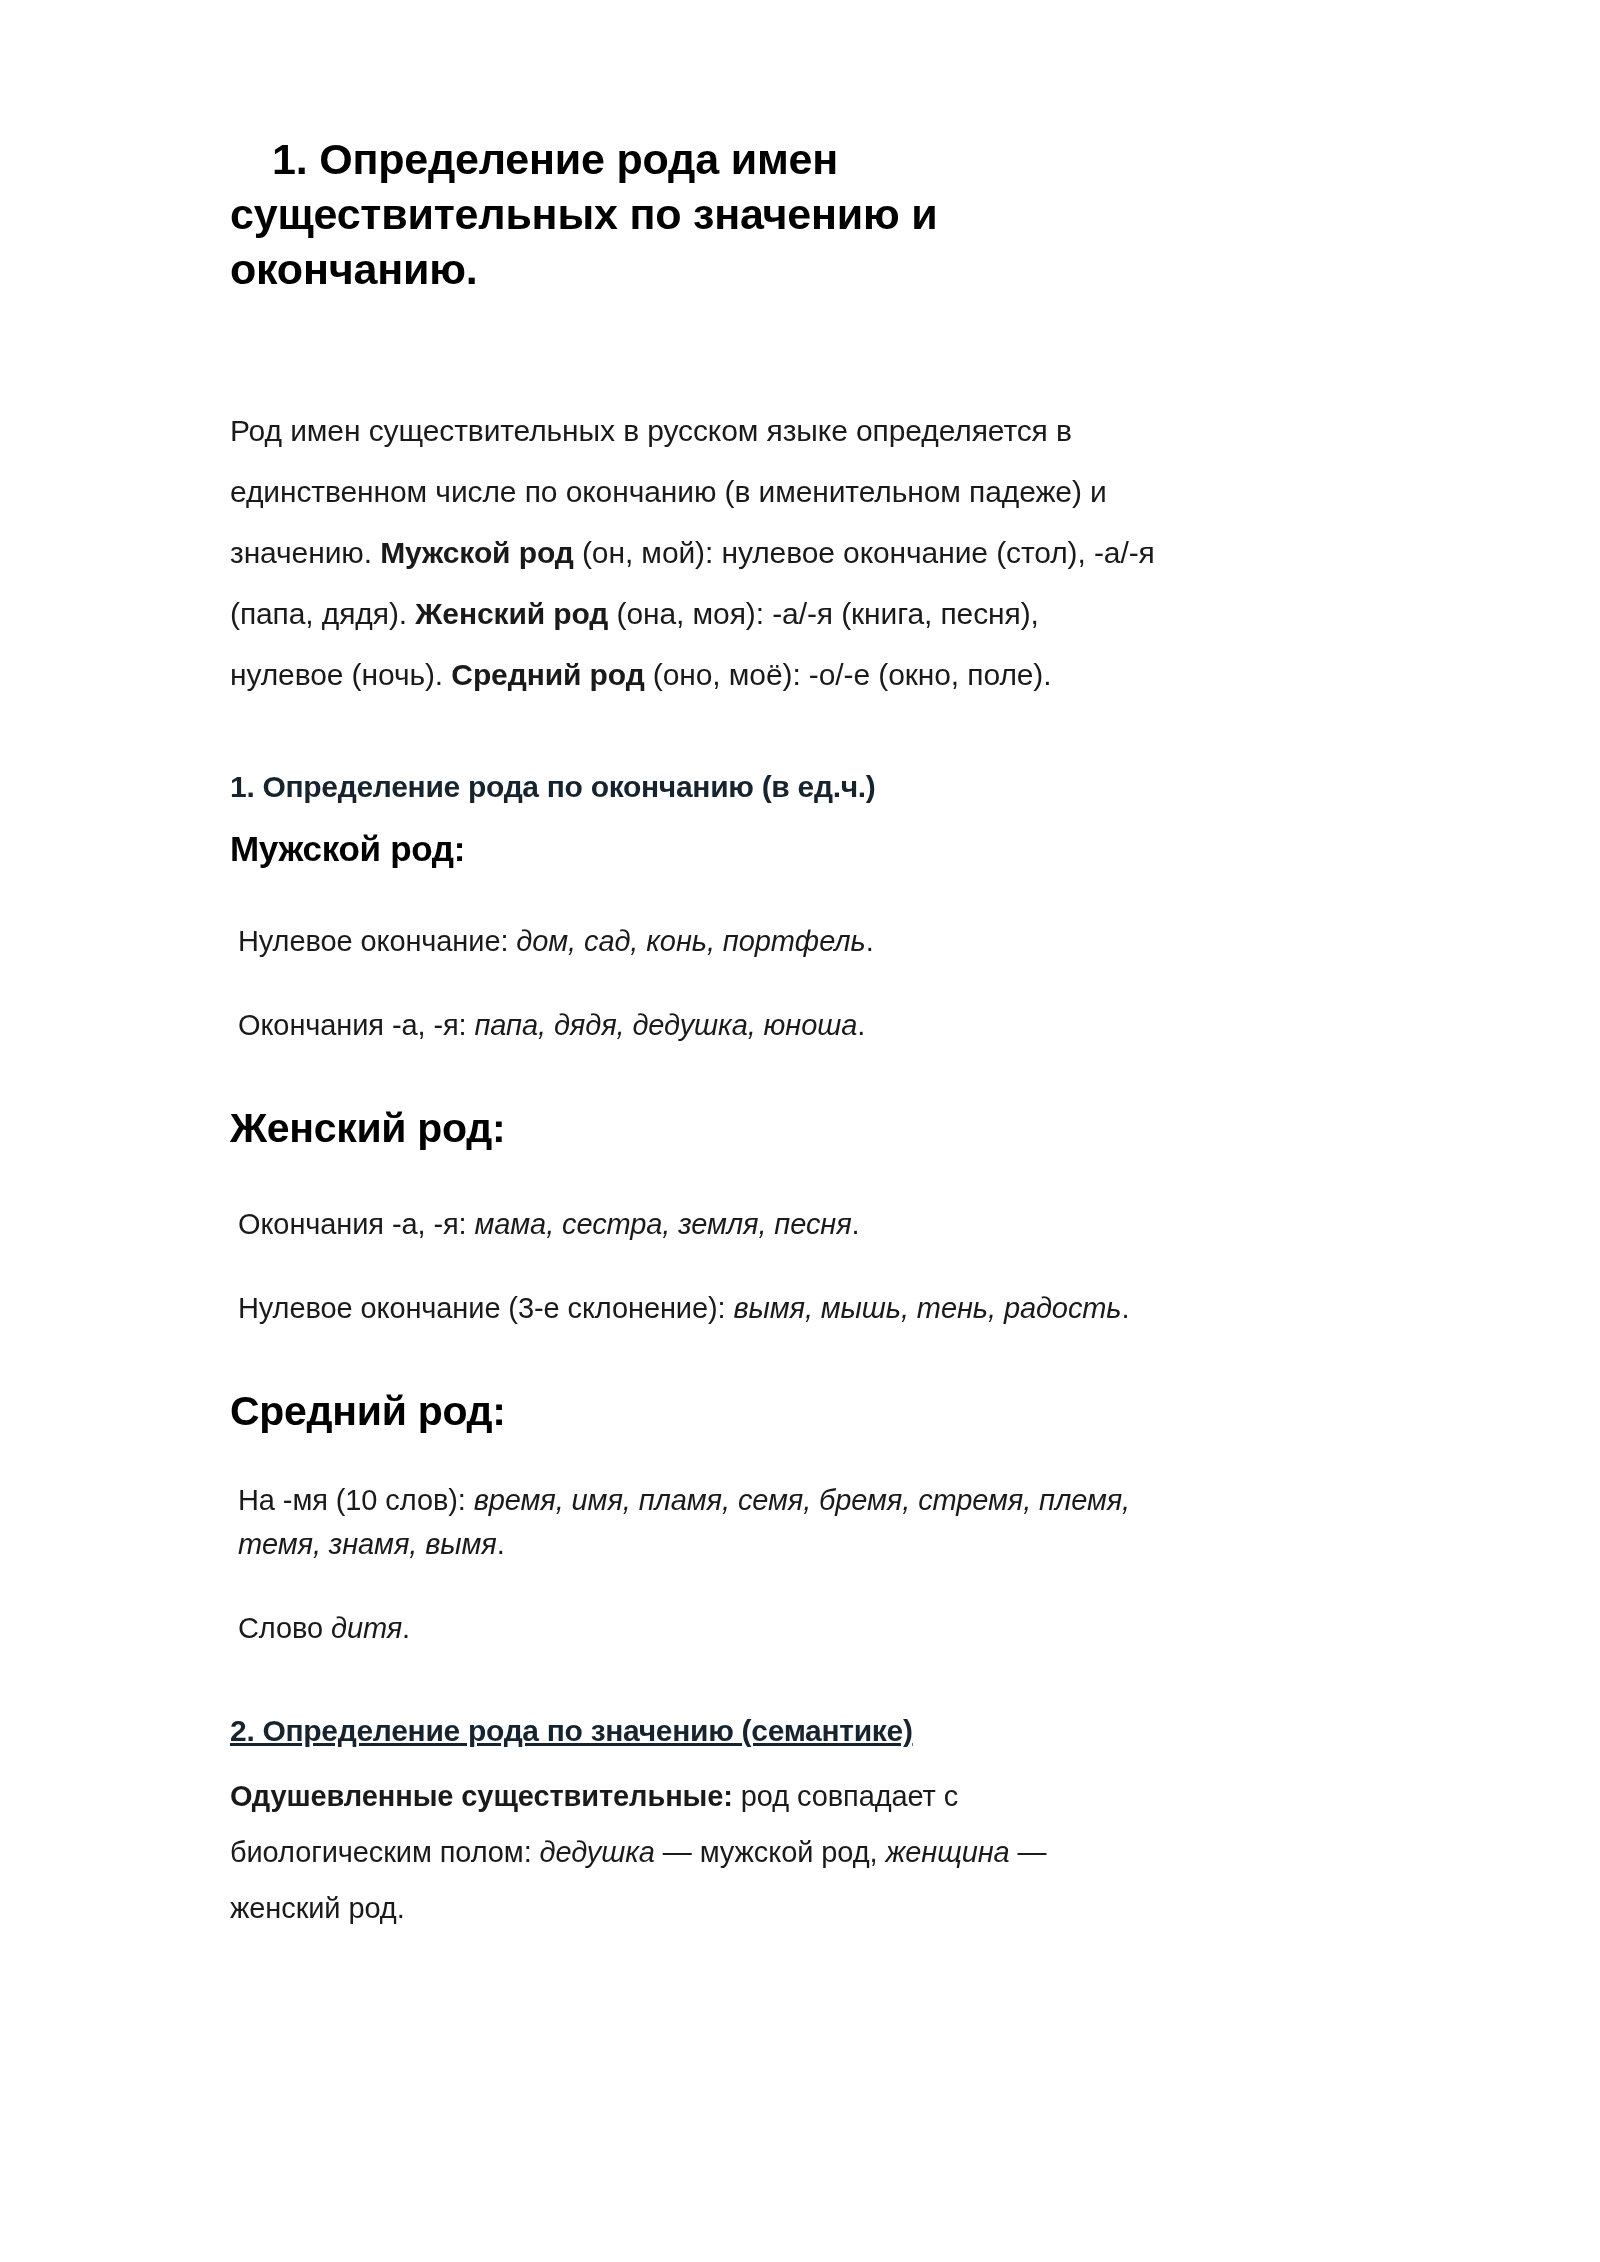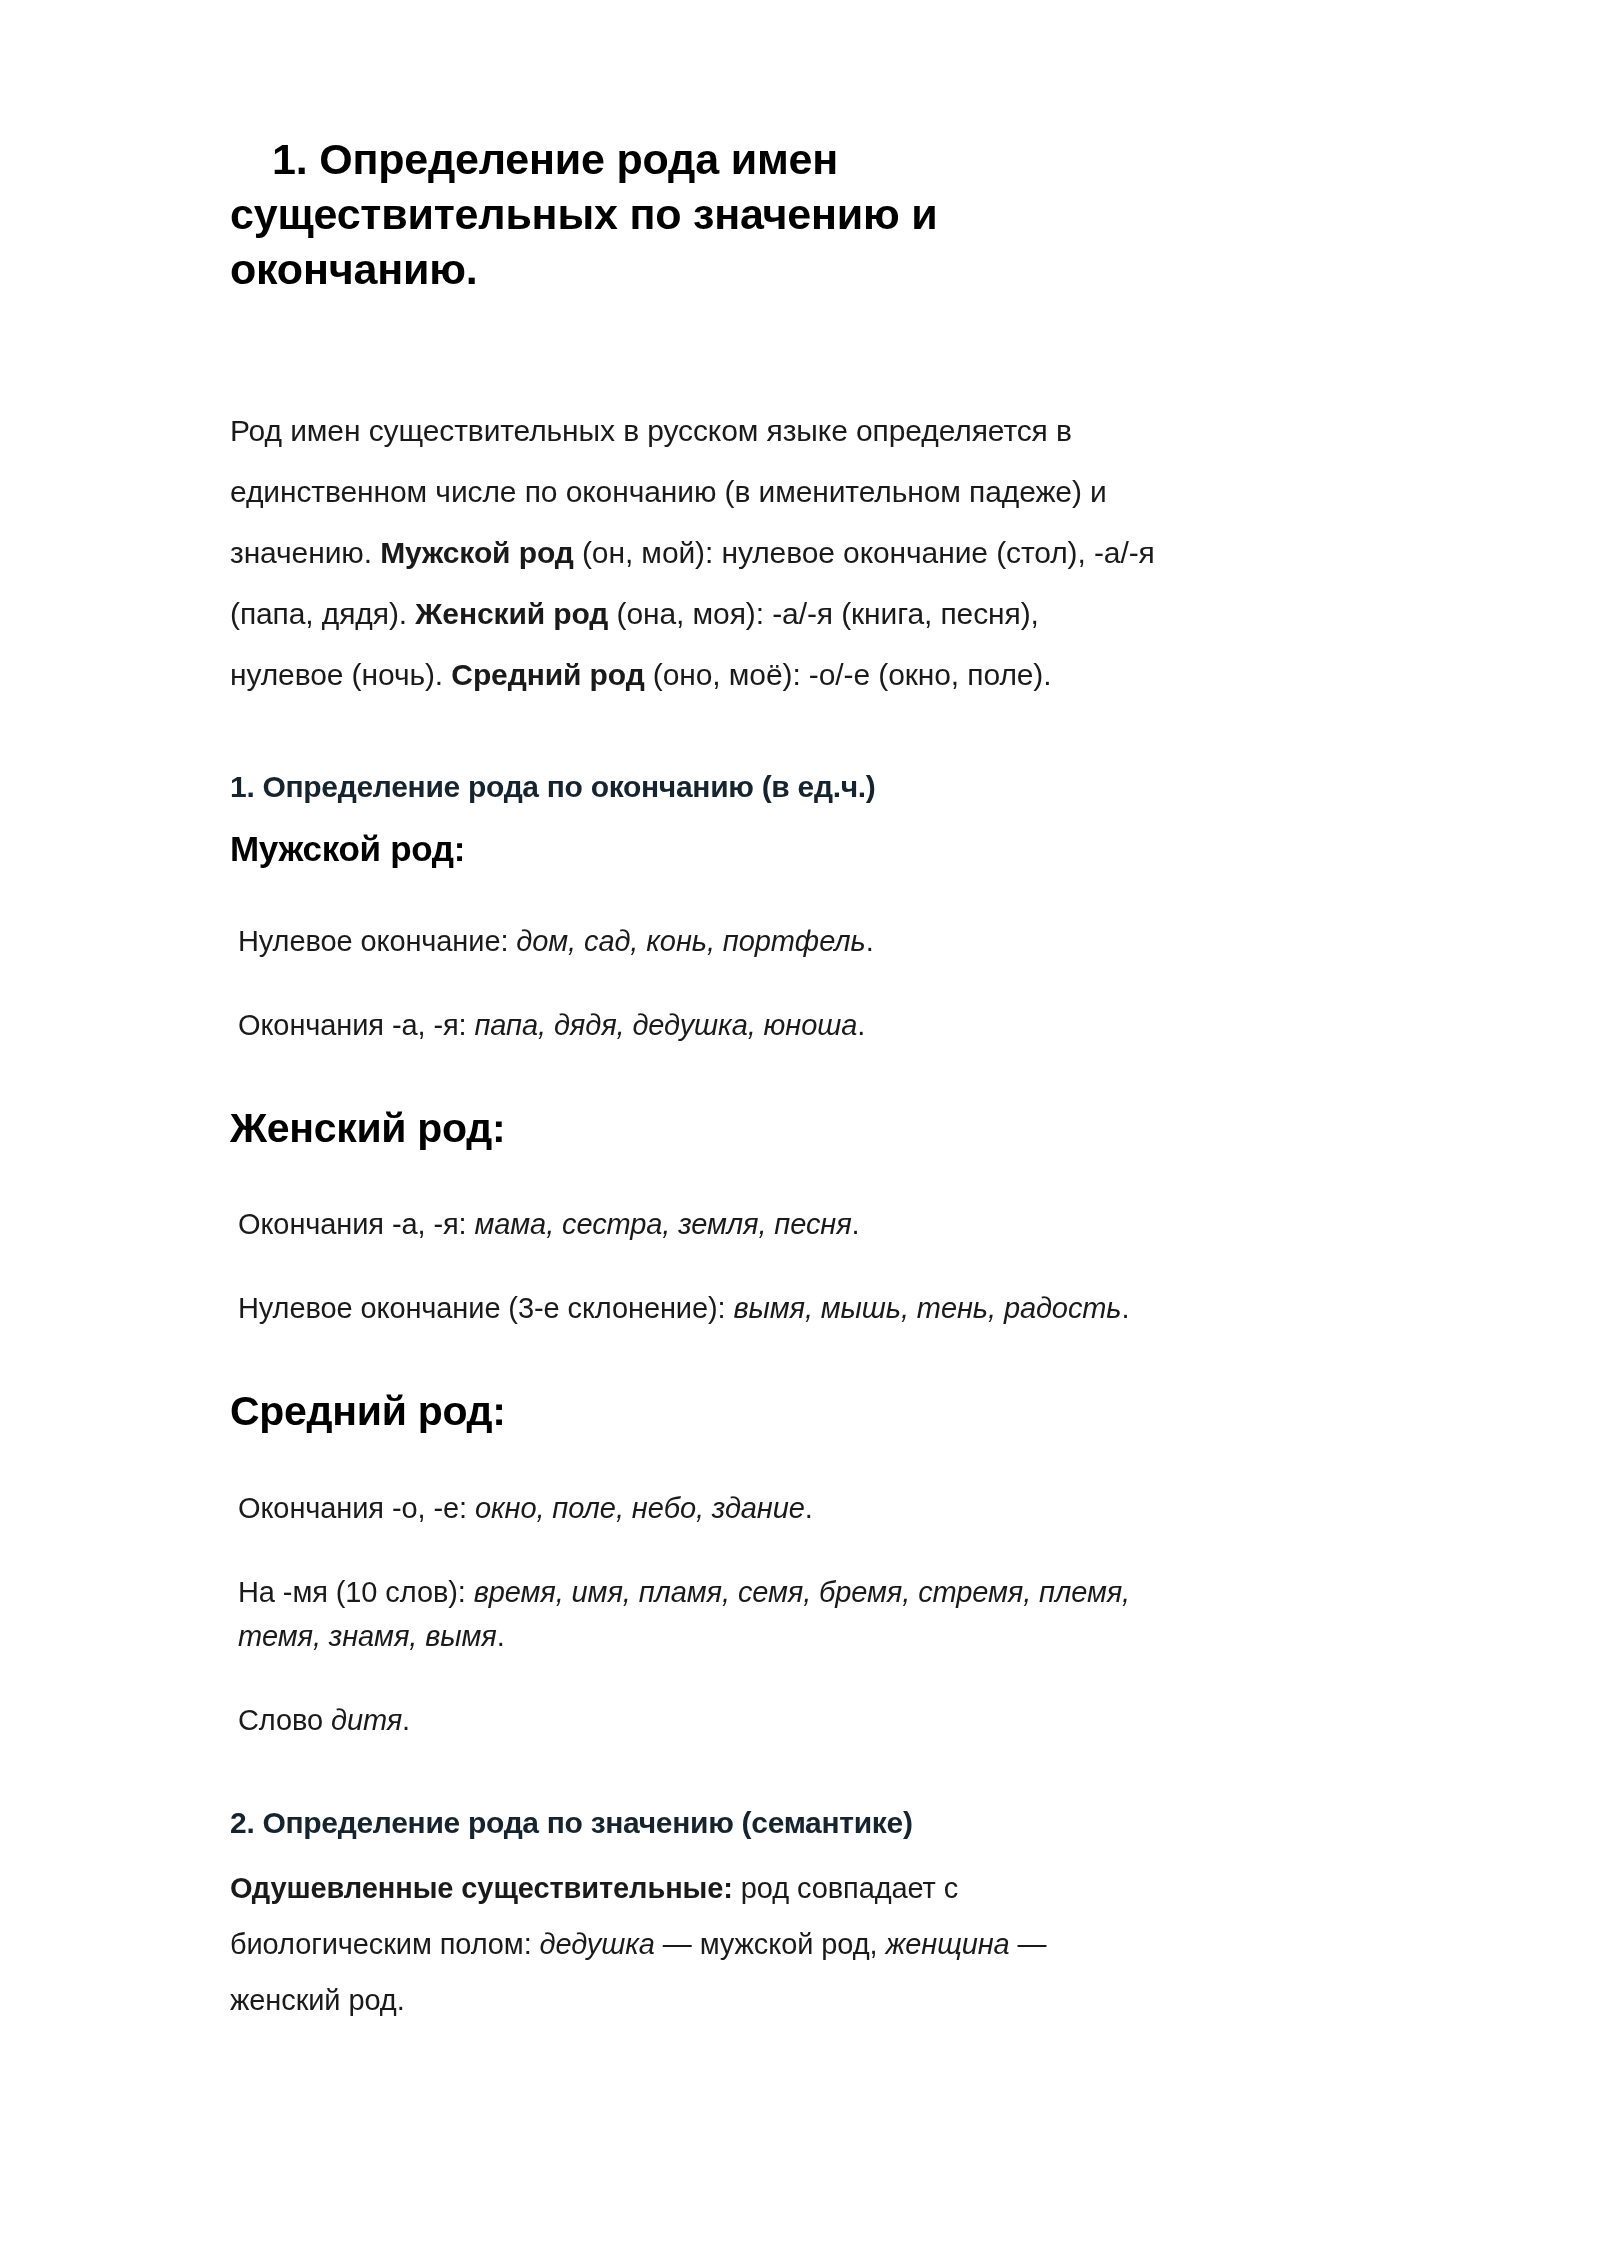--- a/index.html
+++ b/index.html
@@ -49,21 +49,21 @@
   
   .sec-head {
     margin: 0;
     font-size: 30px;
     font-weight: bold;
     color: #16242f;
     letter-spacing: -0.3px;
     line-height: 1.25;
   }
   .sec-head.s1 { padding-top: 62px; }
-  .sec-head.s2 { padding-top: 54px; }
+  .sec-head.s2 { padding-top: 54px; text-decoration: underline; }
 
   
   .sub-head {
     margin: 0;
     font-weight: bold;
     color: #000000;
     letter-spacing: -0.3px;
     line-height: 1.25;
   }
   .sub-head.m  { font-size: 35px; padding-top: 22px; }
@@ -122,23 +122,20 @@
   <p class="body-line first">
     <span>Окончания -а, -я: </span><i>мама, сестра, земля, песня</i><span>.</span>
   </p>
 
   <p class="body-line next">
     <span>Нулевое окончание (3-е склонение): </span><i>вымя, мышь, тень, радость</i><span>.</span>
   </p>
 
   <h3 class="sub-head n">Средний род:</h3>
 
-  <p class="body-line first">
-    <span>Окончания -о, -е: </span><i>окно, поле, небо, здание</i><span>.</span>
-  </p>
 
   <p class="body-line next">
     <span>На -мя (10 слов): </span><i>время, имя, пламя, семя, бремя, стремя, племя, темя, знамя, вымя</i><span>.</span>
   </p>
 
   <p class="body-line next">
     <span>Слово </span><i>дитя</i><span>.</span>
   </p>
 
   <h2 class="sec-head s2">2. Определение рода по значению (семантике)</h2>

